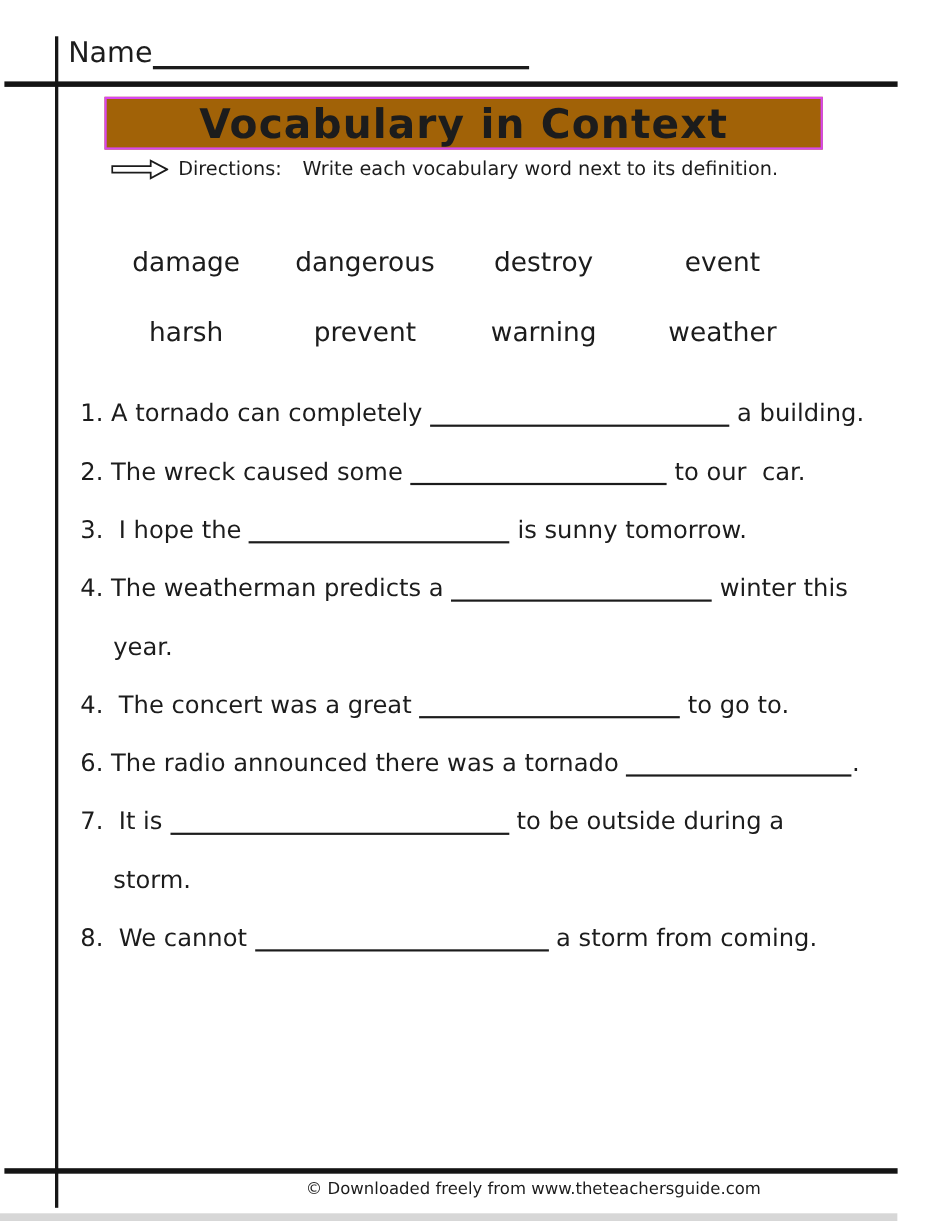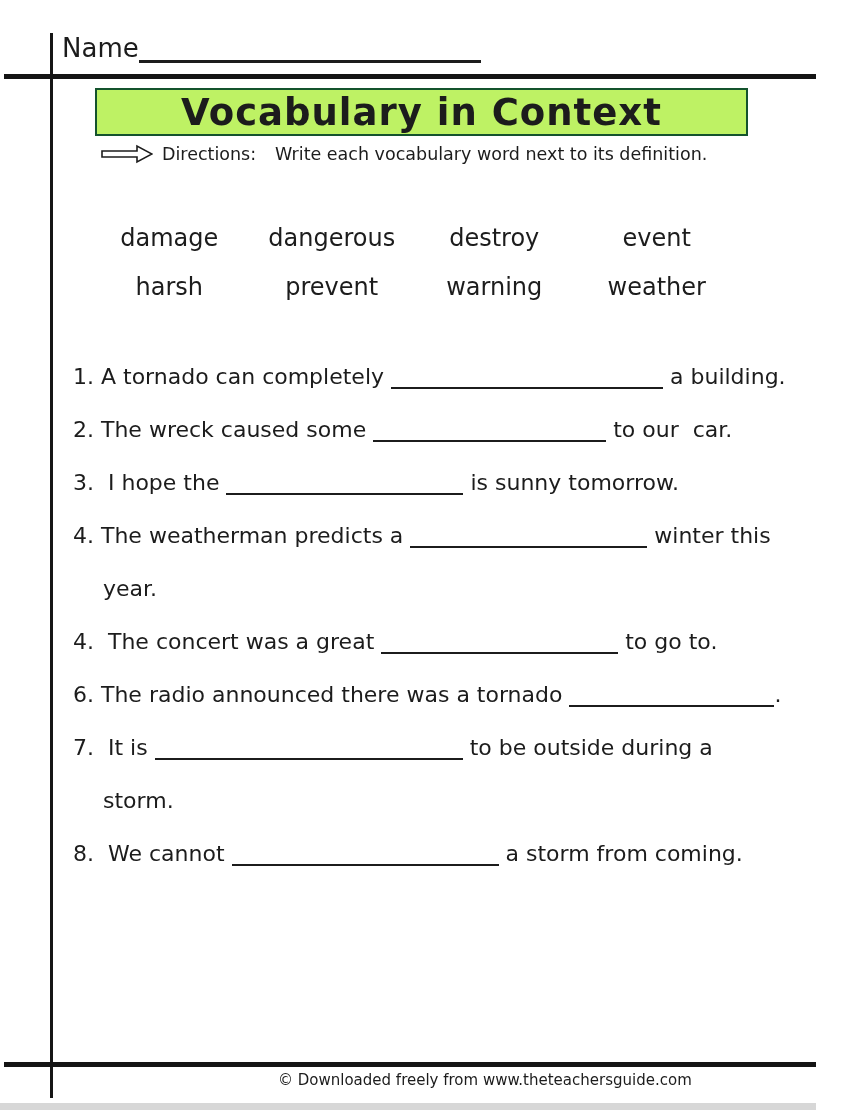--- a/index.html
+++ b/index.html
@@ -35,42 +35,42 @@
     display: inline-block;
     width: 342px; height: 24px;
     border-bottom: 3px solid #1c1c1c;
     vertical-align: bottom;
   }
   .title-box {
     position: absolute;
     left: 95px; top: 88px;
     width: 653px; height: 48px;
     box-sizing: border-box;
-    border: 2px solid #14532d;
-    background: #bef264;
+    border: 2px solid #d946ef;
+    background: #a16207;
     display: flex; align-items: center; justify-content: center;
     font-size: 37px; font-weight: 700; letter-spacing: 1px;
   }
   .directions {
     position: absolute;
     left: 101px; top: 144px;
     display: flex; align-items: center;
     font-size: 17.5px;
     white-space: pre;
     justify-content: space-between;
   }
   .directions .arrow-wrap { margin-right: 9px; display: inline-flex; }
   .dir-text { margin-left: 19px; }
   .word-bank {
     position: absolute;
     left: 88px; top: 224px;
     width: 650px;
     display: grid;
     grid-template-columns: repeat(4, 1fr);
-    row-gap: 21px;
+    row-gap: 36px;
     font-size: 24px;
     text-align: center;
   }
   .sentences {
     position: absolute;
     left: 73px; top: 350px;
     width: 782px;
     font-size: 22px;
   }
   .sentence-row {

